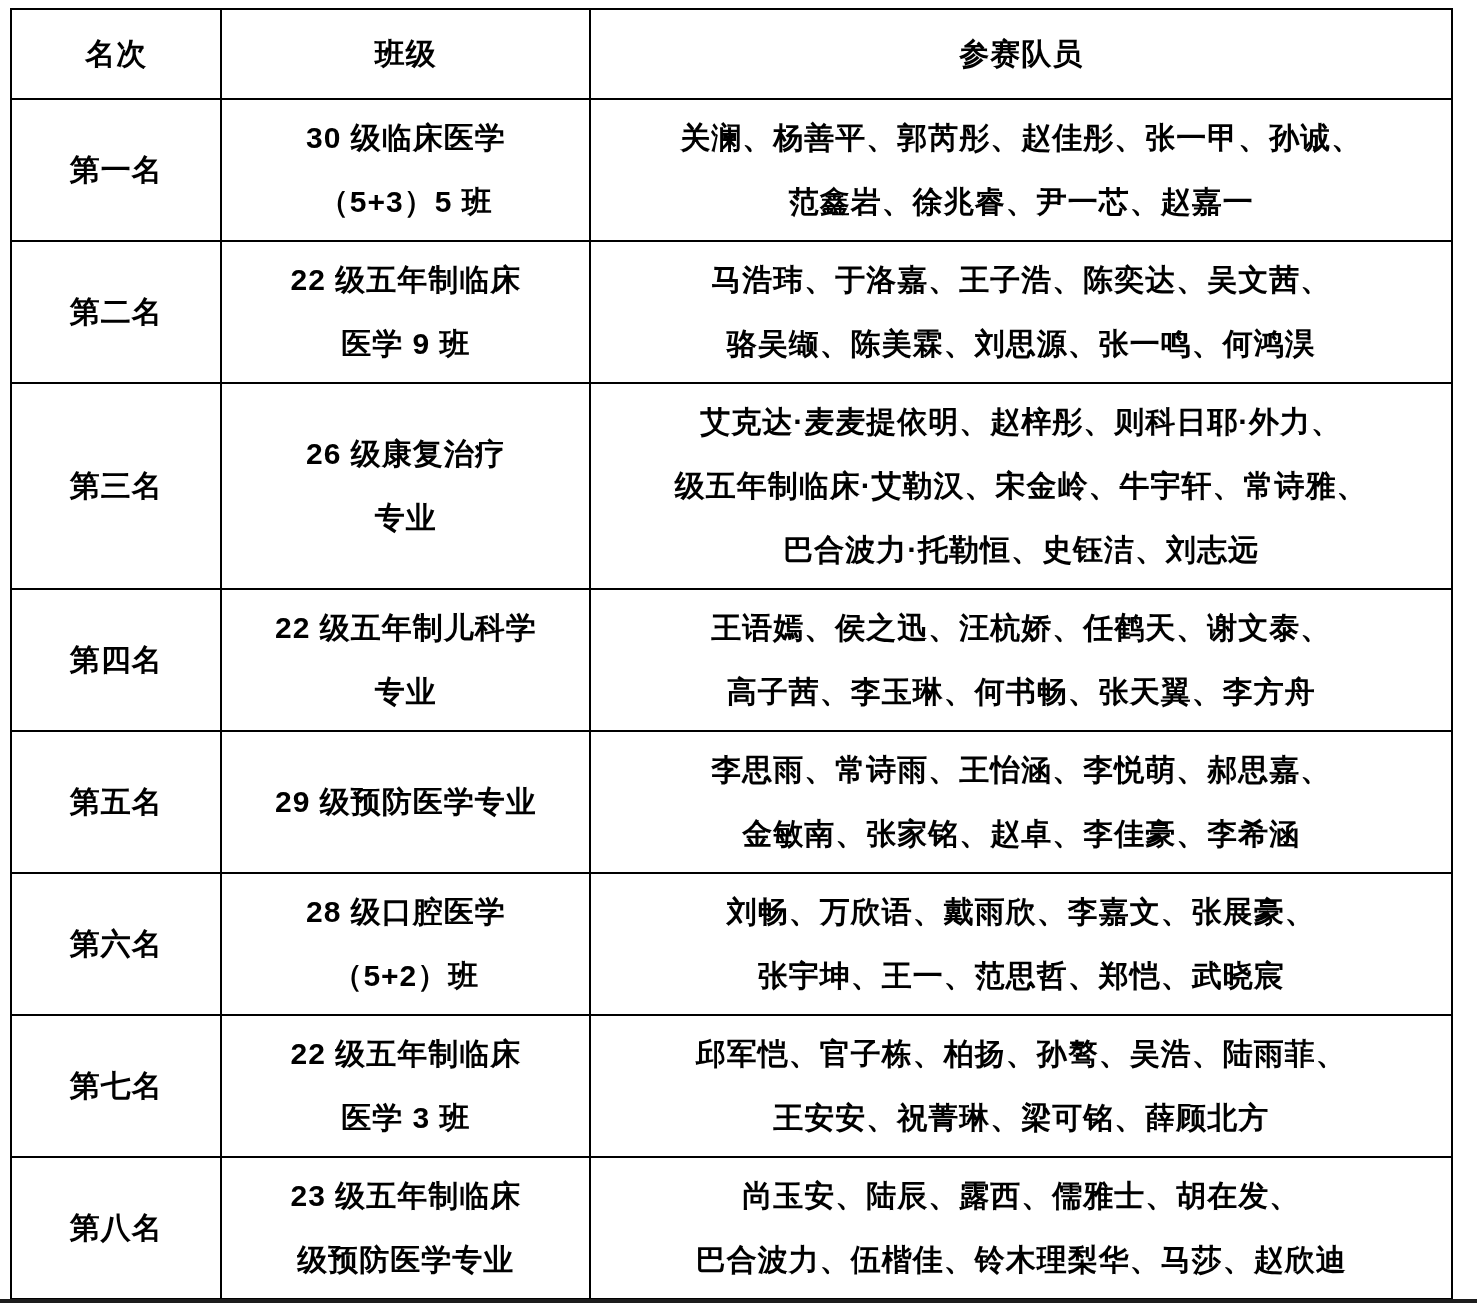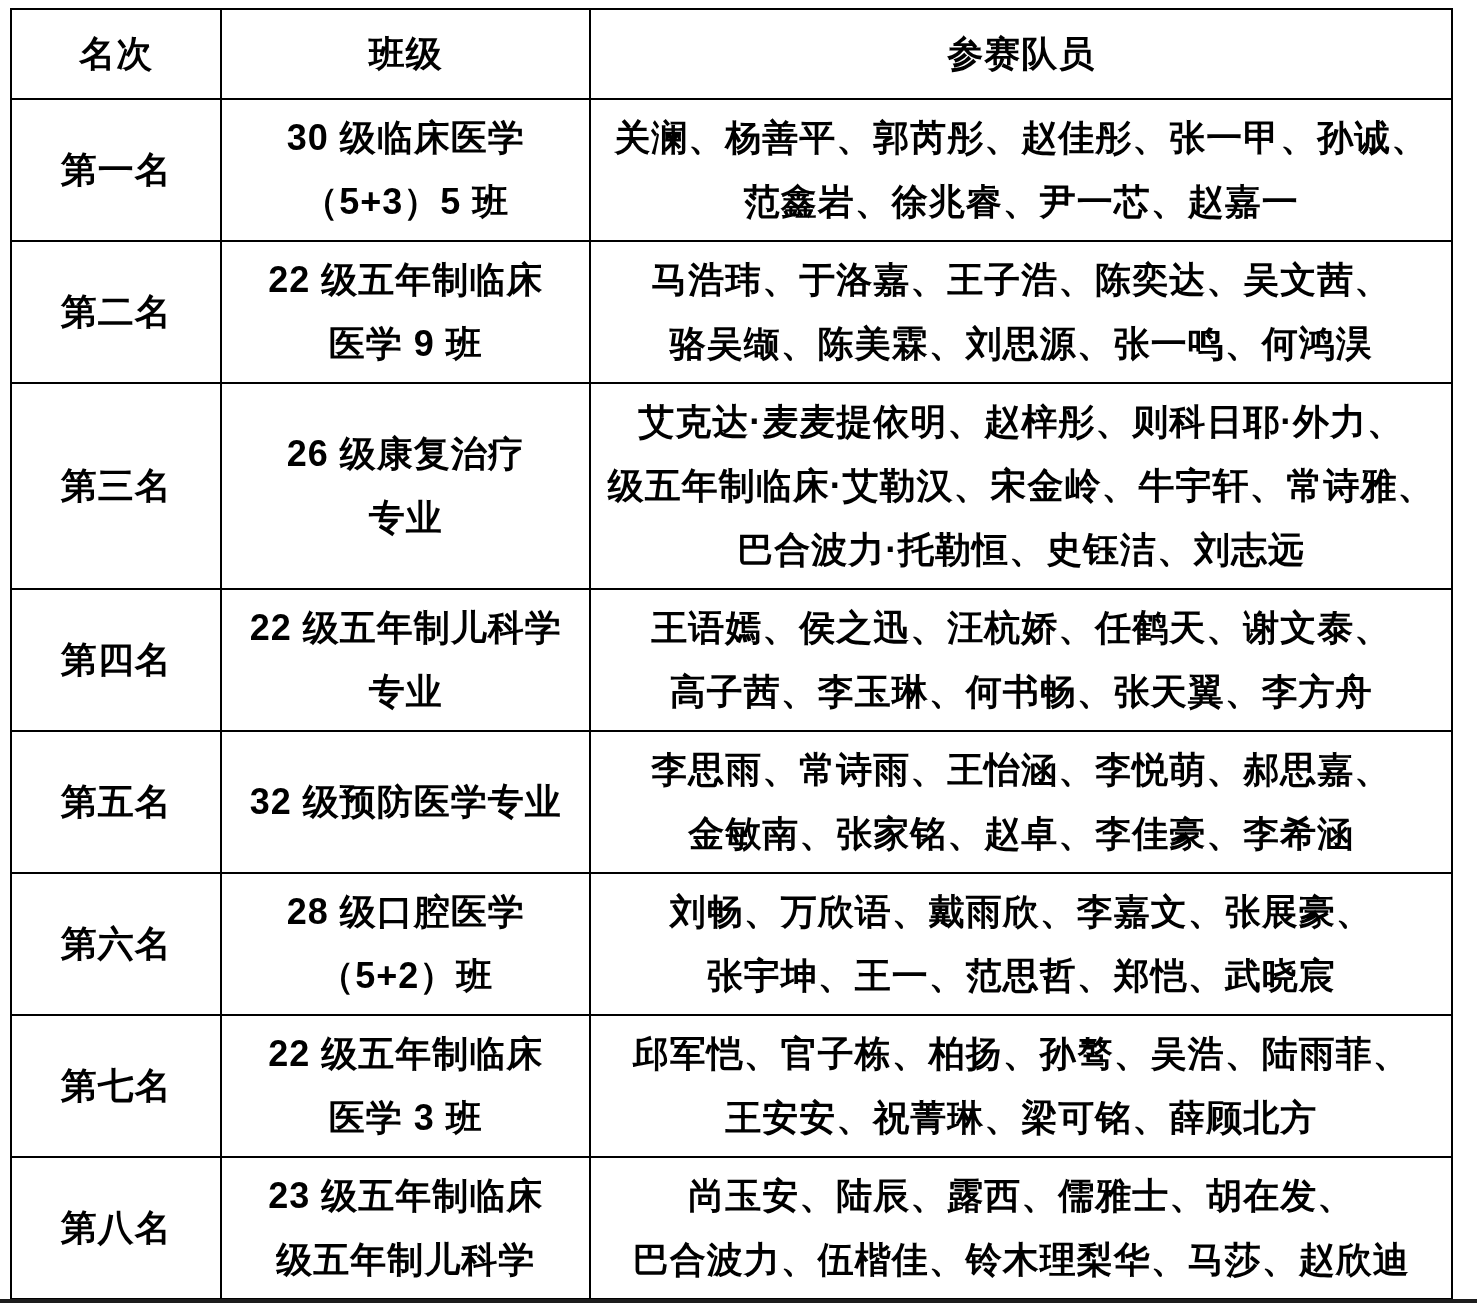--- a/index.html
+++ b/index.html
@@ -33,21 +33,21 @@
     color: #000000;
   }
   col.col-rank    { width: 14.6%; }
   col.col-class   { width: 25.6%; }
   col.col-members { width: 59.8%; }
   thead th {
     height: 76px;
   }
   .cell-line {
     line-height: 64px;
-    font-size: 36px;
+    font-size: 30px;
     font-weight: 600;
     letter-spacing: 1px;
     white-space: nowrap;
     color: #000000;
   }
   .bottom-bar {
     position: absolute;
     left: 0;
     top: 1299px;
     width: 1477px;
@@ -130,21 +130,21 @@
           <td>
             <div class="cell-line">王语嫣、侯之迅、汪杭娇、任鹤天、谢文泰、</div>
             <div class="cell-line">高子茜、李玉琳、何书畅、张天翼、李方舟</div>
           </td>
         </tr>
         <tr>
           <td>
             <div class="cell-line">第五名</div>
           </td>
           <td>
-            <div class="cell-line">32 级预防医学专业</div>
+            <div class="cell-line">29 级预防医学专业</div>
           </td>
           <td>
             <div class="cell-line">李思雨、常诗雨、王怡涵、李悦萌、郝思嘉、</div>
             <div class="cell-line">金敏南、张家铭、赵卓、李佳豪、李希涵</div>
           </td>
         </tr>
         <tr>
           <td>
             <div class="cell-line">第六名</div>
           </td>
@@ -169,21 +169,21 @@
             <div class="cell-line">邱军恺、官子栋、柏扬、孙骜、吴浩、陆雨菲、</div>
             <div class="cell-line">王安安、祝菁琳、梁可铭、薛顾北方</div>
           </td>
         </tr>
         <tr>
           <td>
             <div class="cell-line">第八名</div>
           </td>
           <td>
             <div class="cell-line">23 级五年制临床</div>
-            <div class="cell-line">级五年制儿科学</div>
+            <div class="cell-line">级预防医学专业</div>
           </td>
           <td>
             <div class="cell-line">尚玉安、陆辰、露西、儒雅士、胡在发、</div>
             <div class="cell-line">巴合波力、伍楷佳、铃木理梨华、马莎、赵欣迪</div>
           </td>
         </tr>
       </tbody>
   </table>
   <div class="bottom-bar"></div>
 </div>

